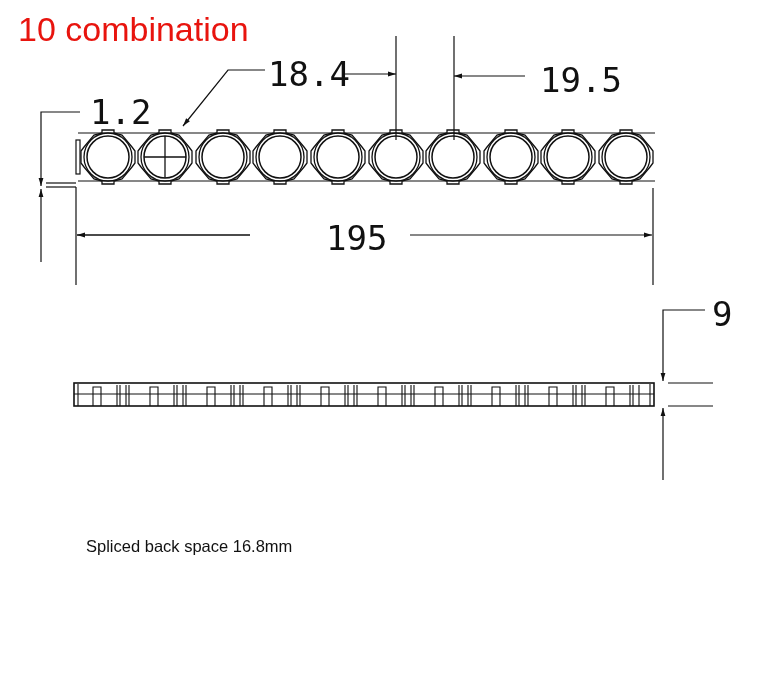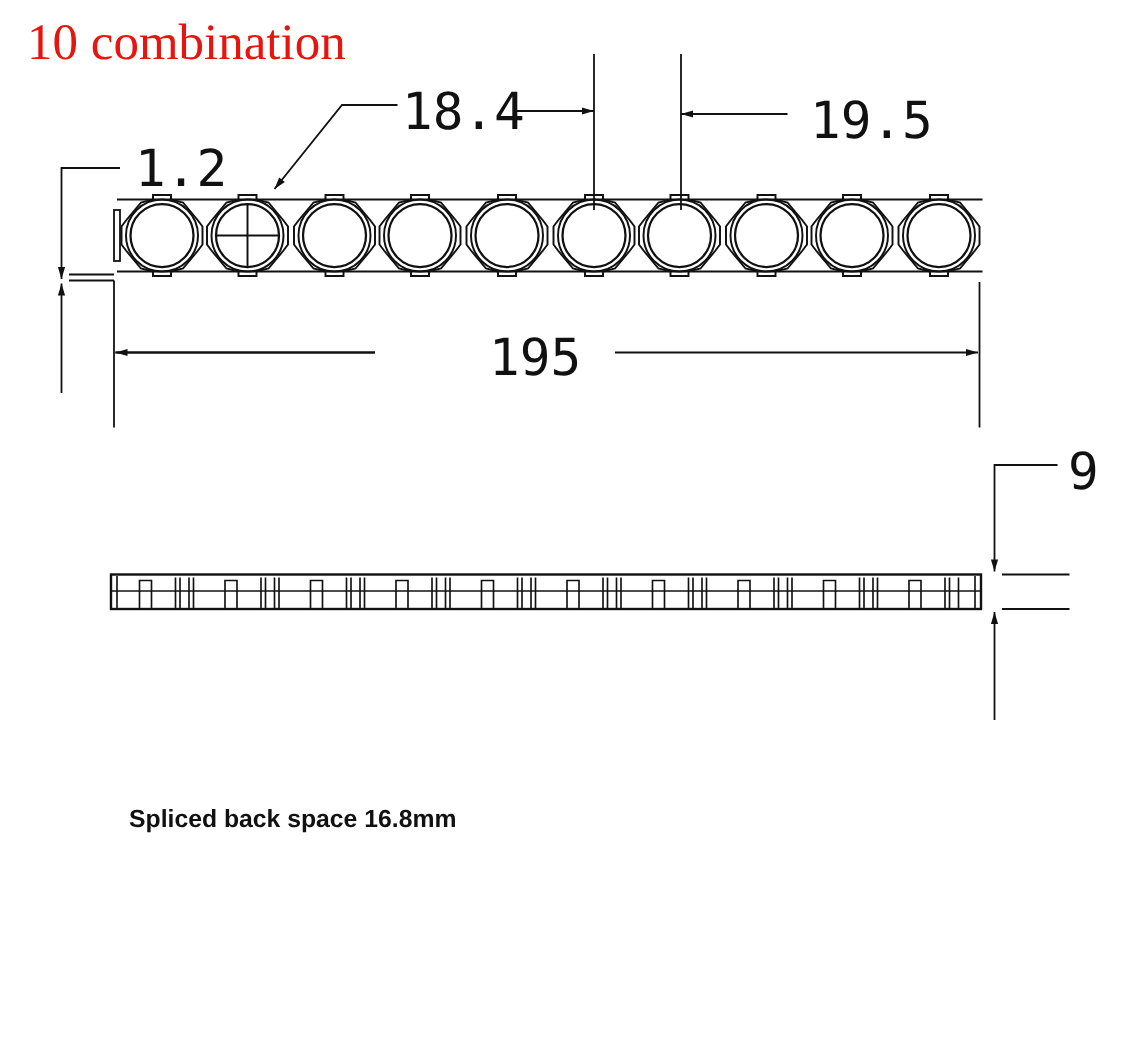--- a/index.html
+++ b/index.html
@@ -1,21 +1,21 @@
 <!DOCTYPE html>
 <html><head>
 <meta charset="utf-8">
 <style>
   html, body { margin: 0; padding: 0; background: #ffffff; }
   body { width: 759px; height: 699px; position: relative; overflow: hidden; font-family: "Liberation Sans", sans-serif; }
-  .title { position: absolute; left: 18px; top: 12px; font-size: 34px; color: #e8140e; font-family: Liberation Serif, serif; line-height: 1; }
+  .title { position: absolute; left: 18px; top: 12px; font-size: 34px; color: #e8140e; font-family: Liberation Sans, sans-serif; line-height: 1; }
   svg.drawing { position: absolute; left: 0; top: 0; }
   .dimtxt { font-family: "DejaVu Sans Mono", monospace; font-size: 34px; fill: #111; font-weight: 200; }
   .notes { position: absolute; left: 86px; top: 530px; font-size: 16.5px; color: #111; line-height: 32px; }
-  .notes div { white-space: nowrap; font-weight: bold; }
+  .notes div { white-space: nowrap; }
 </style>
 </head>
 <body>
 
 <div class="title">10 combination</div>
 
 <svg class="drawing" width="759" height="699" viewBox="0 0 759 699" xmlns="http://www.w3.org/2000/svg">
   <defs>
     <marker id="arr" viewBox="0 0 10 10" refX="10" refY="5" markerWidth="12" markerHeight="8" orient="auto-start-reverse" markerUnits="userSpaceOnUse">
       <path d="M0,2 L10,5 L0,8 z" fill="#111"></path>

